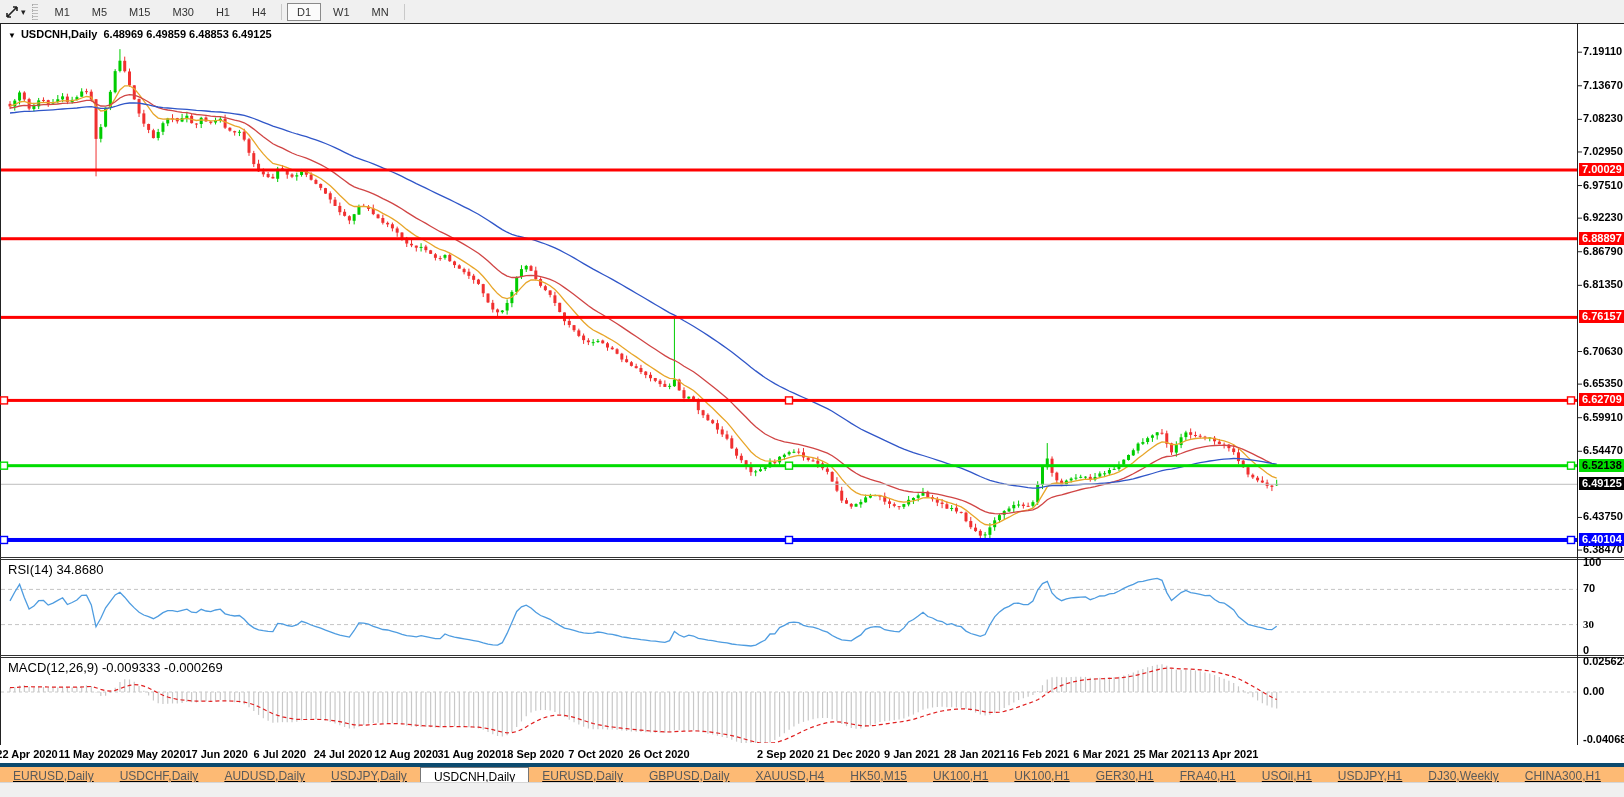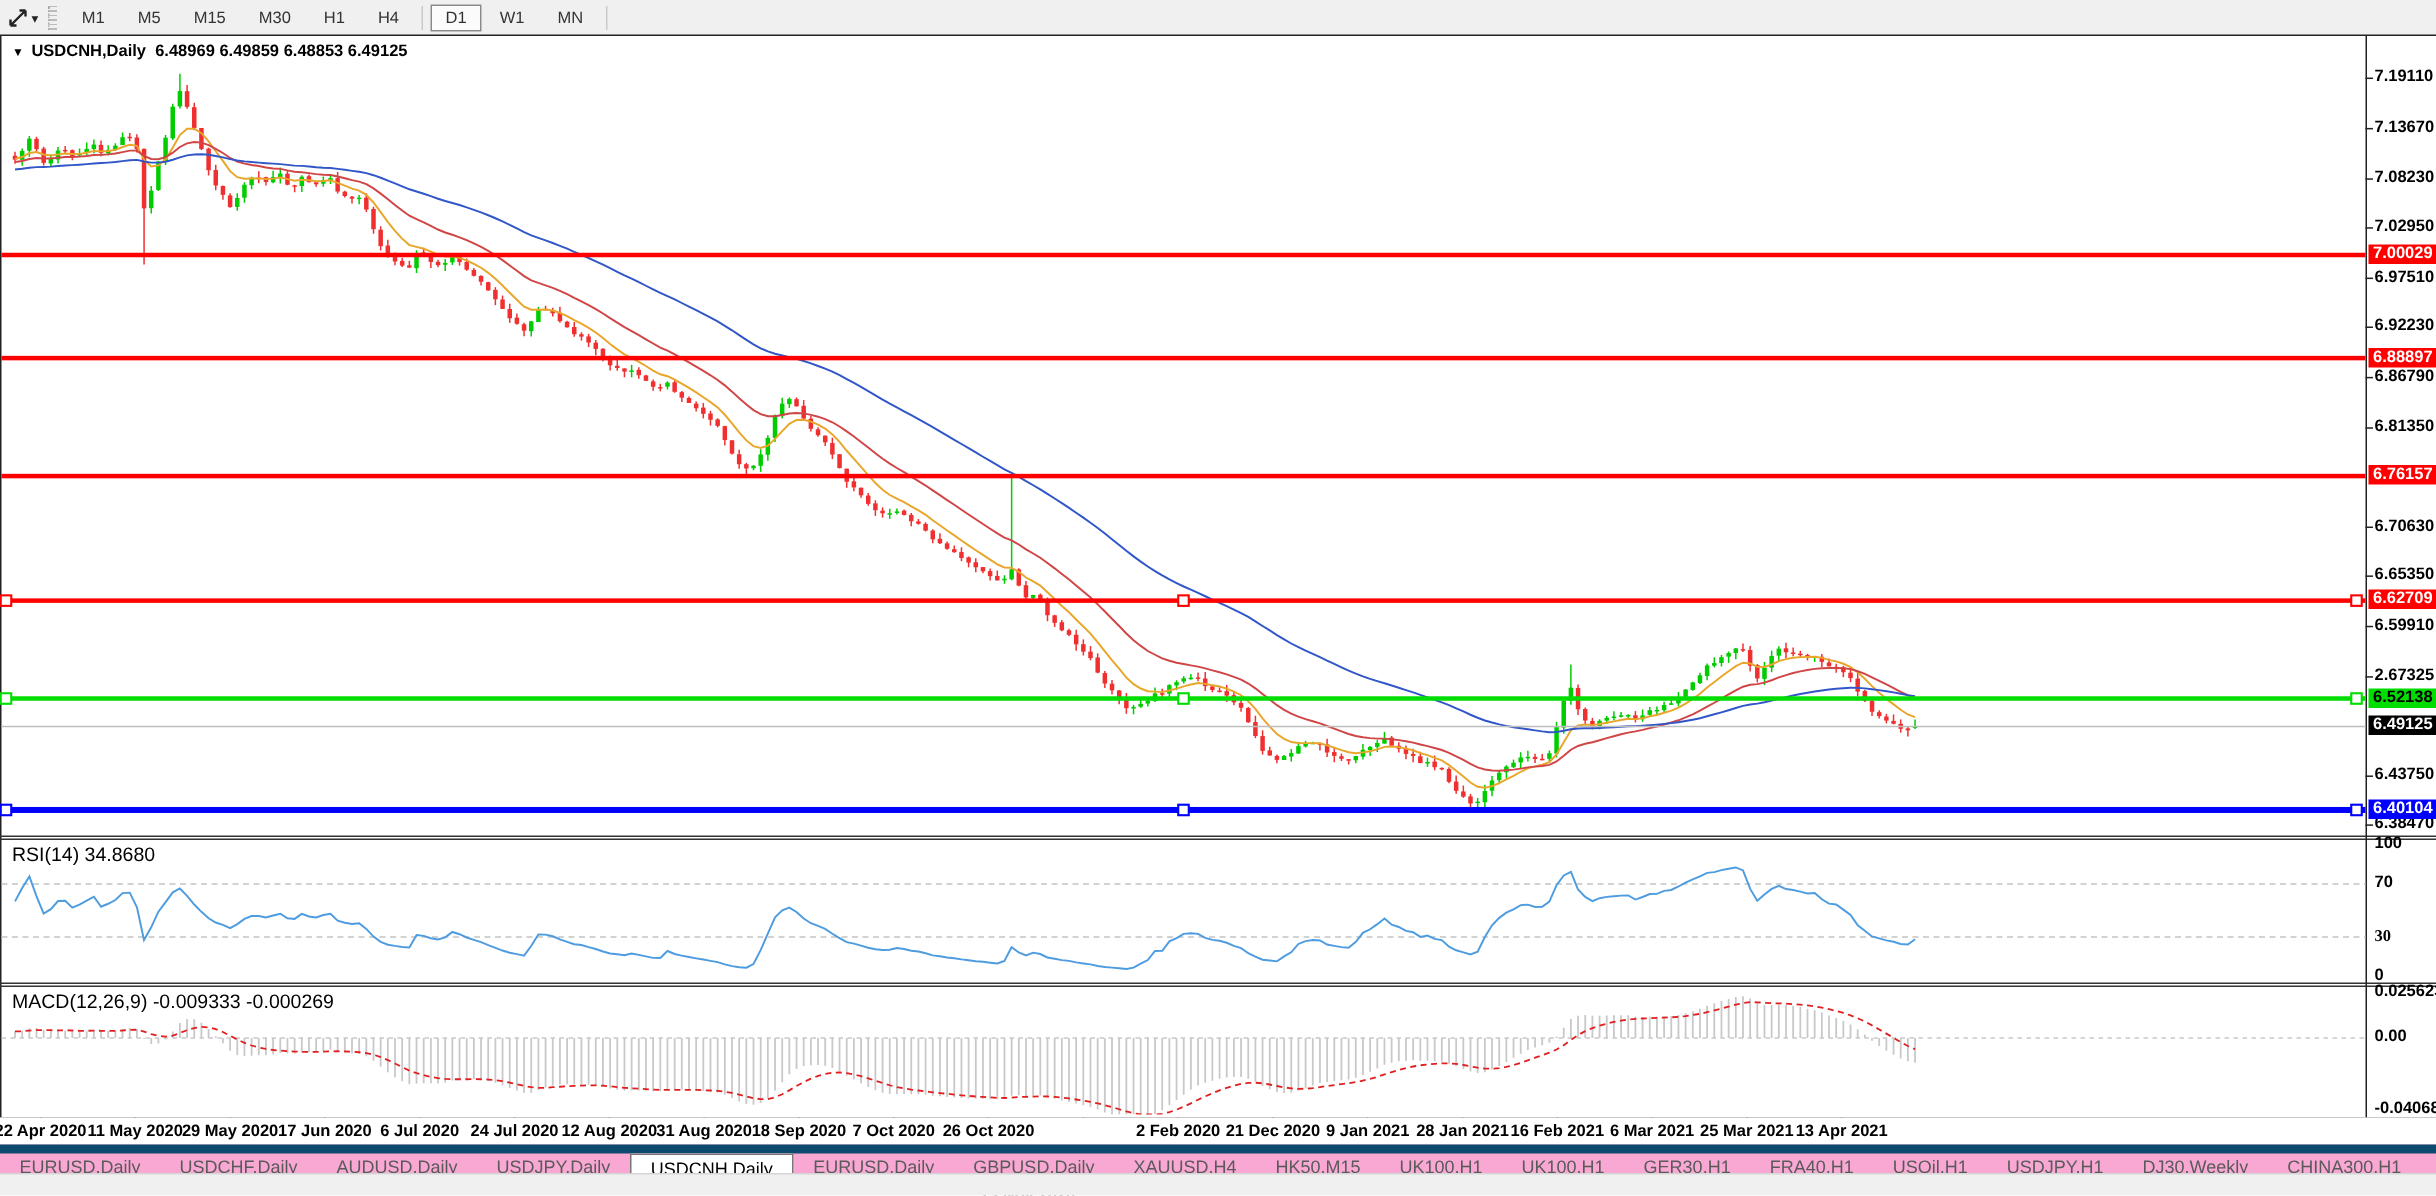--- a/index.html
+++ b/index.html
@@ -17,21 +17,21 @@
   .title{position:absolute;left:8px;top:28px;z-index:4;font-size:11px;font-weight:bold;color:#000;}
   .title .tri{font-size:8px;margin-right:5px;font-weight:normal;}
   .ind-label{position:absolute;left:8px;z-index:4;font-size:13px;color:#000;}
   .ytick{position:absolute;left:1583px;z-index:3;font-size:11px;font-weight:bold;color:#000;}
   .ptag{position:absolute;left:1579px;width:45px;height:13px;z-index:4;font-size:11px;font-weight:bold;line-height:13px;padding-left:3px;}
   .stick{position:absolute;left:1583px;z-index:3;font-size:11px;font-weight:bold;color:#000;}
   
   .datebar{position:absolute;left:0;top:745px;width:1624px;height:18px;background:#fff;z-index:2;}
   .dlab{position:absolute;top:3px;font-size:11px;font-weight:bold;color:#000;transform:translateX(-50%);white-space:nowrap;}
   
-  .tabbar{position:absolute;left:0;top:763px;width:1624px;height:19px;background:#f9a8d4;border-top:6px solid #0c4a6e;display:flex;align-items:stretch;z-index:5;text-decoration:underline;}
+  .tabbar{position:absolute;left:0;top:763px;width:1624px;height:19px;background:#fdba74;border-top:4px solid #0c4a6e;display:flex;align-items:stretch;z-index:5;text-decoration:underline;}
   .tab{font-size:12px;color:#5a5a5a;padding:2px 13px 0 13px;cursor:default;white-space:nowrap;}
   .tab.active{background:#fff;color:#000;border:1px solid #777;border-bottom:none;margin-top:0px;}
   .tabsep{width:1px;background:#b5b5b5;margin:3px 0;}
   .statusstrip{position:absolute;left:0;top:782px;width:1624px;height:15px;background:#f0f0f0;border-top:1px solid #d5d5d5;z-index:5;}
 </style>
 </head>
 <body>
 
 <div class="app">
 
@@ -954,21 +954,21 @@
       <div class="ytick" style="top: 78.7805px;">7.13670</div>
       <div class="ytick" style="top: 112.367px;">7.08230</div>
       <div class="ytick" style="top: 144.966px;">7.02950</div>
       <div class="ytick" style="top: 178.552px;">6.97510</div>
       <div class="ytick" style="top: 211.151px;">6.92230</div>
       <div class="ytick" style="top: 244.738px;">6.86790</div>
       <div class="ytick" style="top: 278.324px;">6.81350</div>
       <div class="ytick" style="top: 344.509px;">6.70630</div>
       <div class="ytick" style="top: 377.108px;">6.65350</div>
       <div class="ytick" style="top: 410.695px;">6.59910</div>
-      <div class="ytick" style="top: 444.281px;">2.67325</div>
+      <div class="ytick" style="top: 444.281px;">6.54470</div>
       <div class="ytick" style="top: 510.467px;">6.43750</div>
       <div class="ytick" style="top: 543.065px;">6.38470</div>
       <div class="ptag" style="top: 163px; background: rgb(255, 0, 0); color: rgb(255, 255, 255);">7.00029</div>
       <div class="ptag" style="top: 231.729px; background: rgb(255, 0, 0); color: rgb(255, 255, 255);">6.88897</div>
       <div class="ptag" style="top: 310.386px; background: rgb(255, 0, 0); color: rgb(255, 255, 255);">6.76157</div>
       <div class="ptag" style="top: 393.414px; background: rgb(255, 0, 0); color: rgb(255, 255, 255);">6.62709</div>
       <div class="ptag" style="top: 458.679px; background: rgb(0, 221, 0); color: rgb(0, 0, 0);">6.52138</div>
       <div class="ptag" style="top: 532.977px; background: rgb(0, 0, 255); color: rgb(255, 255, 255);">6.40104</div>
       <div class="ptag" style="top: 477.281px; background: rgb(0, 0, 0); color: rgb(255, 255, 255);">6.49125</div>
       <div class="stick" style="top: 556px;">100</div>
@@ -986,21 +986,21 @@
       <div class="dlab" style="left: 153.4px;">29 May 2020</div>
       <div class="dlab" style="left: 216.6px;">17 Jun 2020</div>
       <div class="dlab" style="left: 279.8px;">6 Jul 2020</div>
       <div class="dlab" style="left: 343px;">24 Jul 2020</div>
       <div class="dlab" style="left: 406.2px;">12 Aug 2020</div>
       <div class="dlab" style="left: 469.4px;">31 Aug 2020</div>
       <div class="dlab" style="left: 532.6px;">18 Sep 2020</div>
       <div class="dlab" style="left: 595.8px;">7 Oct 2020</div>
       <div class="dlab" style="left: 659px;">26 Oct 2020</div>
       <div class="dlab" style="left: 685px; margin-top: 43px;">13 Nov 2020</div>
-      <div class="dlab" style="left: 785.4px;">2 Feb 2020</div>
+      <div class="dlab" style="left: 785.4px;">2 Sep 2020</div>
       <div class="dlab" style="left: 848.6px;">21 Dec 2020</div>
       <div class="dlab" style="left: 911.8px;">9 Jan 2021</div>
       <div class="dlab" style="left: 975px;">28 Jan 2021</div>
       <div class="dlab" style="left: 1038.2px;">16 Feb 2021</div>
       <div class="dlab" style="left: 1101.4px;">6 Mar 2021</div>
       <div class="dlab" style="left: 1164.6px;">25 Mar 2021</div>
       <div class="dlab" style="left: 1227.8px;">13 Apr 2021</div>
     </div>
 
   <div class="tabbar" id="tabBar">

